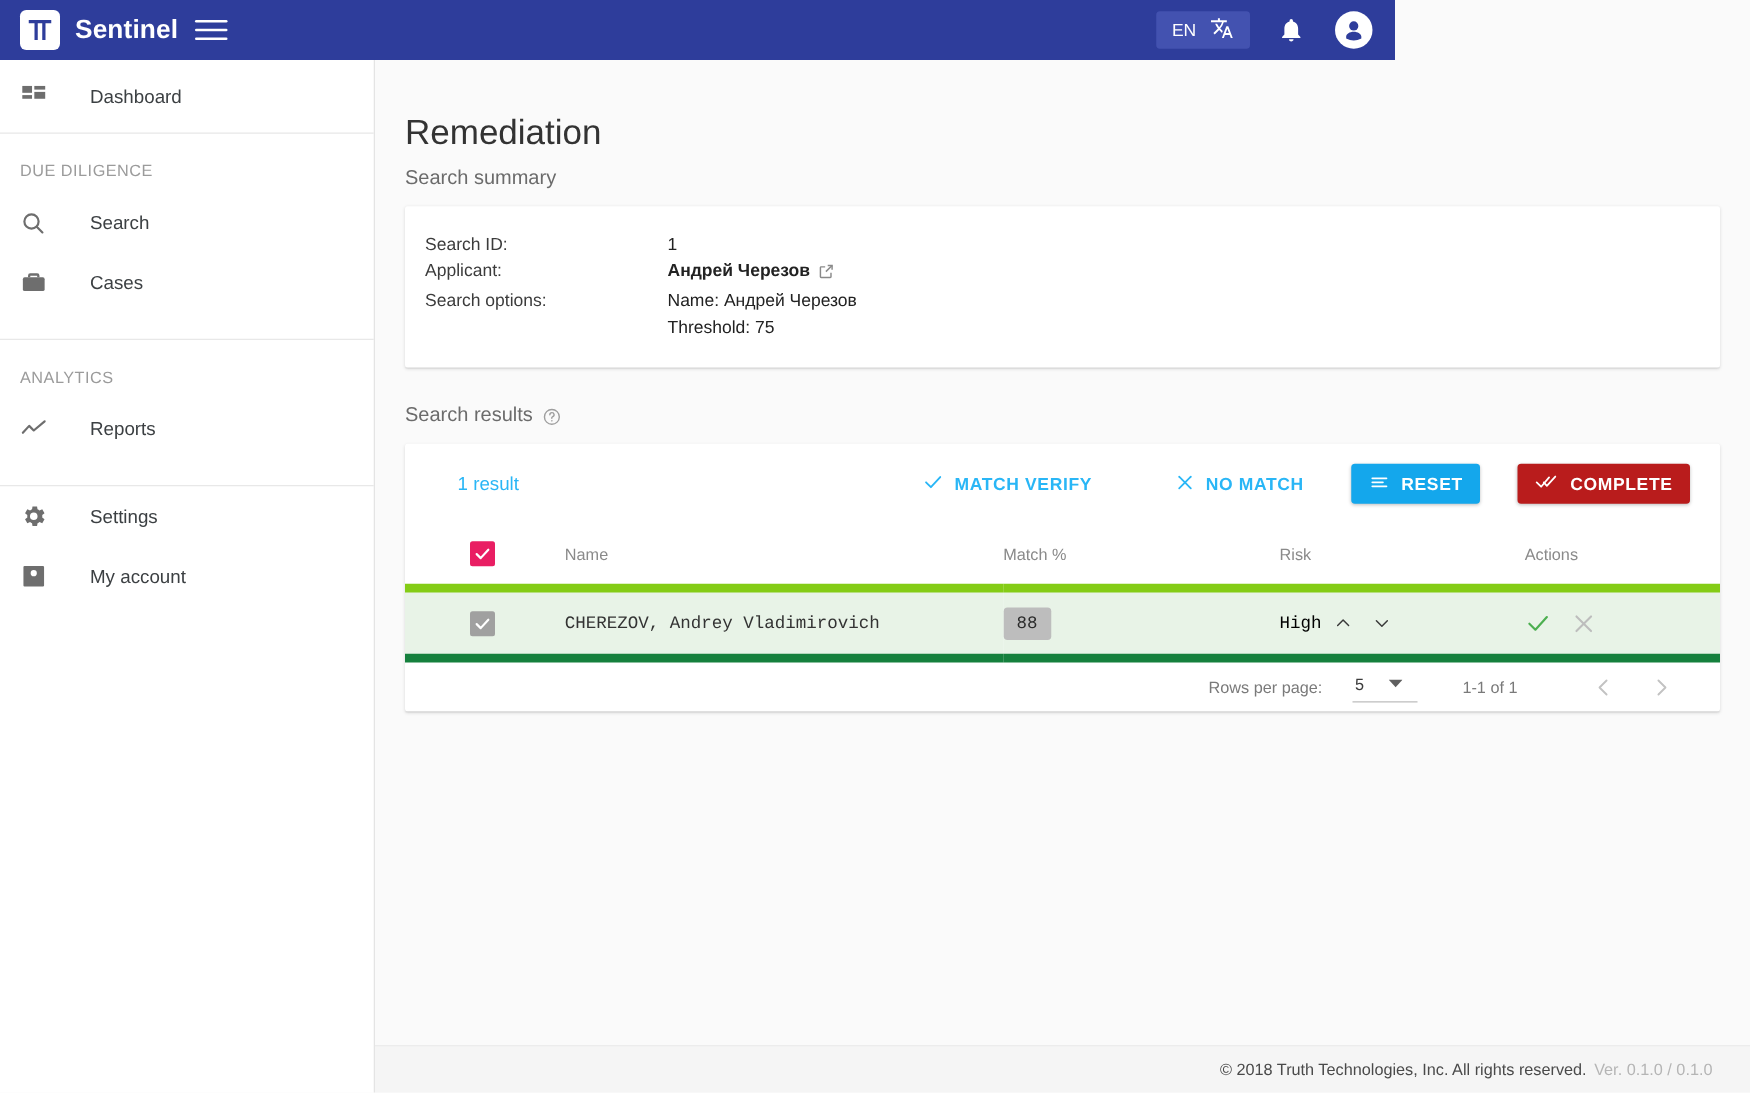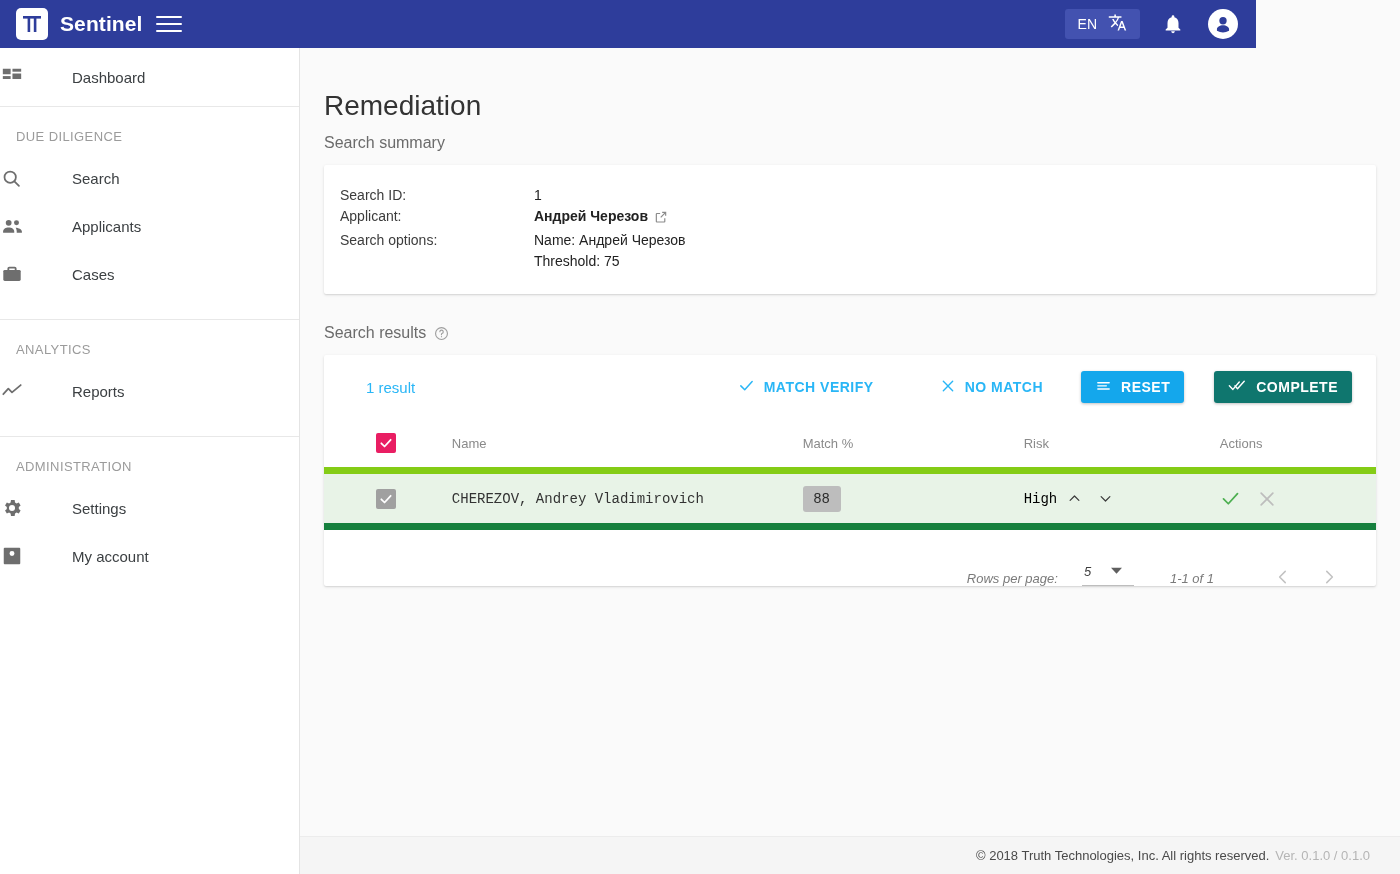--- a/index.html
+++ b/index.html
@@ -7,21 +7,21 @@
     margin: 0; padding: 0;
     width: 1400px; height: 874px;
     font-family: "Liberation Sans", sans-serif;
     background: #fafafa;
     overflow: hidden;
   }
 
   
   .appbar {
     position: absolute; top: 0; left: 0;
-    width: 1256px; height: 48px;
+    width: 1116px; height: 48px;
     background: #2e3d9b;
     display: flex; align-items: center;
     z-index: 20;
   }
   .logo-box {
     width: 32px; height: 32px; margin-left: 16px;
     background: #ffffff; border-radius: 5px;
     display: flex; align-items: center; justify-content: center;
   }
   .logo-box svg { display: block; }
@@ -55,22 +55,22 @@
   
   .sidebar {
     position: absolute; top: 48px; left: 0;
     width: 300px; height: 826px;
     background: #ffffff;
     border-right: 1px solid #e4e4e4;
     z-index: 10;
   }
   .nav-item {
     height: 48px; display: flex; align-items: center;
-    padding-left: 1px; cursor: pointer;
-    color: #37474f; font-size: 15px; gap: 15px;
+    padding-left: 16px; cursor: pointer;
+    color: #37474f; font-size: 15px;
   }
   .nav-item .nav-icon {
     width: 40px; display: flex; align-items: center; justify-content: flex-start;
     flex: 0 0 40px; color: #6e6e6e;
   }
   .nav-item .nav-label { margin-left: 16px; color: #3c4043; }
   .nav-divider { height: 1px; background: #e8e8e8; margin: 0; }
   .nav-section {
     font-size: 13px; color: #9b9b9b; letter-spacing: .4px;
     padding: 22px 0 10px 16px;
@@ -131,21 +131,21 @@
   }
   .btn-gap { width: 18px; }
   .filled-btn {
     display: flex; align-items: center; gap: 9px;
     height: 32px; padding: 0 14px; border: none; border-radius: 3px;
     color: #fff; font-size: 14px; font-weight: bold; letter-spacing: .5px;
     cursor: pointer; font-family: "Liberation Sans", sans-serif;
     box-shadow: 0 1px 3px rgba(0,0,0,.25);
   }
   .btn-reset { background: #14a7ec; margin-left: 14px; }
-  .btn-complete { background: #0f766e; margin-left: 14px; text-align: center; }
+  .btn-complete { background: #b91c1c; margin-left: 14px; text-align: center; }
 
   
   table.results { width: 100%; border-collapse: collapse; }
   table.results th {
     font-size: 13px; color: #8a8a8a; font-weight: normal;
     text-align: left; padding: 14px 0; border-bottom: 7px solid #84cc16;
   }
   table.results td {
     font-size: 14px; color: #333; padding: 0; height: 56px;
     border-bottom: 7px solid #15803d;
@@ -172,22 +172,22 @@
     font-size: 14px; color: #2b2b2b;
   }
   .risk-cell { display: flex; align-items: center; gap: 4px; }
   .risk-high { color: #000000; font-size: 14px; }
   .risk-arrow { padding: 4px 6px; cursor: pointer; display: flex; color: #3a3a3a; }
   .actions-cell { display: flex; align-items: center; gap: 16px; }
   .act-btn { cursor: pointer; display: flex; }
 
   
   .pager {
-    height: 56px; display: flex; align-items: flex-end; justify-content: flex-end;
-    padding-right: 24px; font-size: 13px; color: #7a7a7a; font-style: italic;
+    height: 39px; display: flex; align-items: center; justify-content: flex-end;
+    padding-right: 24px; font-size: 13px; color: #7a7a7a;
   }
   .pg-label { margin-right: 24px; }
   .pg-select {
     display: flex; align-items: center; gap: 20px;
     border-bottom: 1px solid #bdbdbd; padding: 3px 2px 6px 2px;
     margin-right: 36px; cursor: pointer; color: #3c3c3c; font-size: 13px;
     min-width: 52px;
   }
   .pg-range { margin-right: 46px; color: #7a7a7a; }
   .pg-arrow { padding: 0 14px; cursor: pointer; display: flex; color: #c2c2c2; }
@@ -268,52 +268,40 @@
     <span class="nav-icon">
       <svg width="21" height="21" viewBox="0 0 24 24" fill="none" stroke="#6e6e6e" stroke-width="2" aria-hidden="true">
         <circle cx="10.5" cy="10.5" r="6.5"></circle>
           <line x1="15.3" y1="15.3" x2="20.5" y2="20.5" stroke-linecap="round"></line>
       </svg>
     </span>
     <span class="nav-label">Search</span>
   </div>
   <div class="nav-item">
     <span class="nav-icon">
-      <svg width="23" height="23" viewBox="0 0 24 24" fill="#6e6e6e" aria-hidden="true">
-        <circle cx="8" cy="8.2" r="3"></circle>
-          <circle cx="16.2" cy="8.2" r="2.6"></circle>
-        <path d="M2.2 17.2c0-2.6 2.6-4.2 5.8-4.2s5.8 1.6 5.8 4.2v1.3H2.2v-1.3z"></path>
-        <path d="M15.3 13.2c2.9.2 6.5 1.4 6.5 4v1.3h-5.4v-1.3c0-1.6-.5-2.9-1.1-4z"></path>
-      </svg>
-    </span>
-    <span class="nav-label">Applicants</span>
-  </div>
-  <div class="nav-item">
-    <span class="nav-icon">
       <svg width="22" height="22" viewBox="0 0 24 24" fill="#6e6e6e" aria-hidden="true">
         <path d="M9 4h6a2 2 0 0 1 2 2v1.5h-2V6H9v1.5H7V6a2 2 0 0 1 2-2z"></path>
         <rect x="2.5" y="7.5" width="19" height="12" rx="1.6"></rect>
       </svg>
     </span>
     <span class="nav-label">Cases</span>
   </div>
   <div class="nav-divider" style="margin-top:21px"></div>
 
   <div class="nav-section">ANALYTICS</div>
   <div class="nav-item">
     <span class="nav-icon">
       <svg width="22" height="22" viewBox="0 0 24 24" fill="none" stroke="#6e6e6e" stroke-width="1.9" stroke-linecap="round" stroke-linejoin="round" aria-hidden="true">
         <polyline points="2.5,15.5 8,9.5 12,13.5 21.5,5.5"></polyline>
       </svg>
     </span>
     <span class="nav-label">Reports</span>
   </div>
   <div class="nav-divider" style="margin-top:21px"></div>
 
-  <div class="nav-section">ADMINISTRATION</div>
   <div class="nav-item">
     <span class="nav-icon">
       <svg width="22" height="22" viewBox="0 0 24 24" fill="#6e6e6e" aria-hidden="true">
         <path d="M19.4 13a7.9 7.9 0 0 0 0-2l2-1.6-2-3.4-2.4 1a7.7 7.7 0 0 0-1.7-1l-.4-2.6H10.9l-.4 2.6a7.7 7.7 0 0 0-1.7 1l-2.4-1-2 3.4L6.4 11a7.9 7.9 0 0 0 0 2l-2 1.6 2 3.4 2.4-1a7.7 7.7 0 0 0 1.7 1l.4 2.6h4l.4-2.6a7.7 7.7 0 0 0 1.7-1l2.4 1 2-3.4-2-1.6zM12 15.3A3.3 3.3 0 1 1 15.3 12 3.3 3.3 0 0 1 12 15.3z"></path>
       </svg>
     </span>
     <span class="nav-label">Settings</span>
   </div>
   <div class="nav-item">
     <span class="nav-icon">

